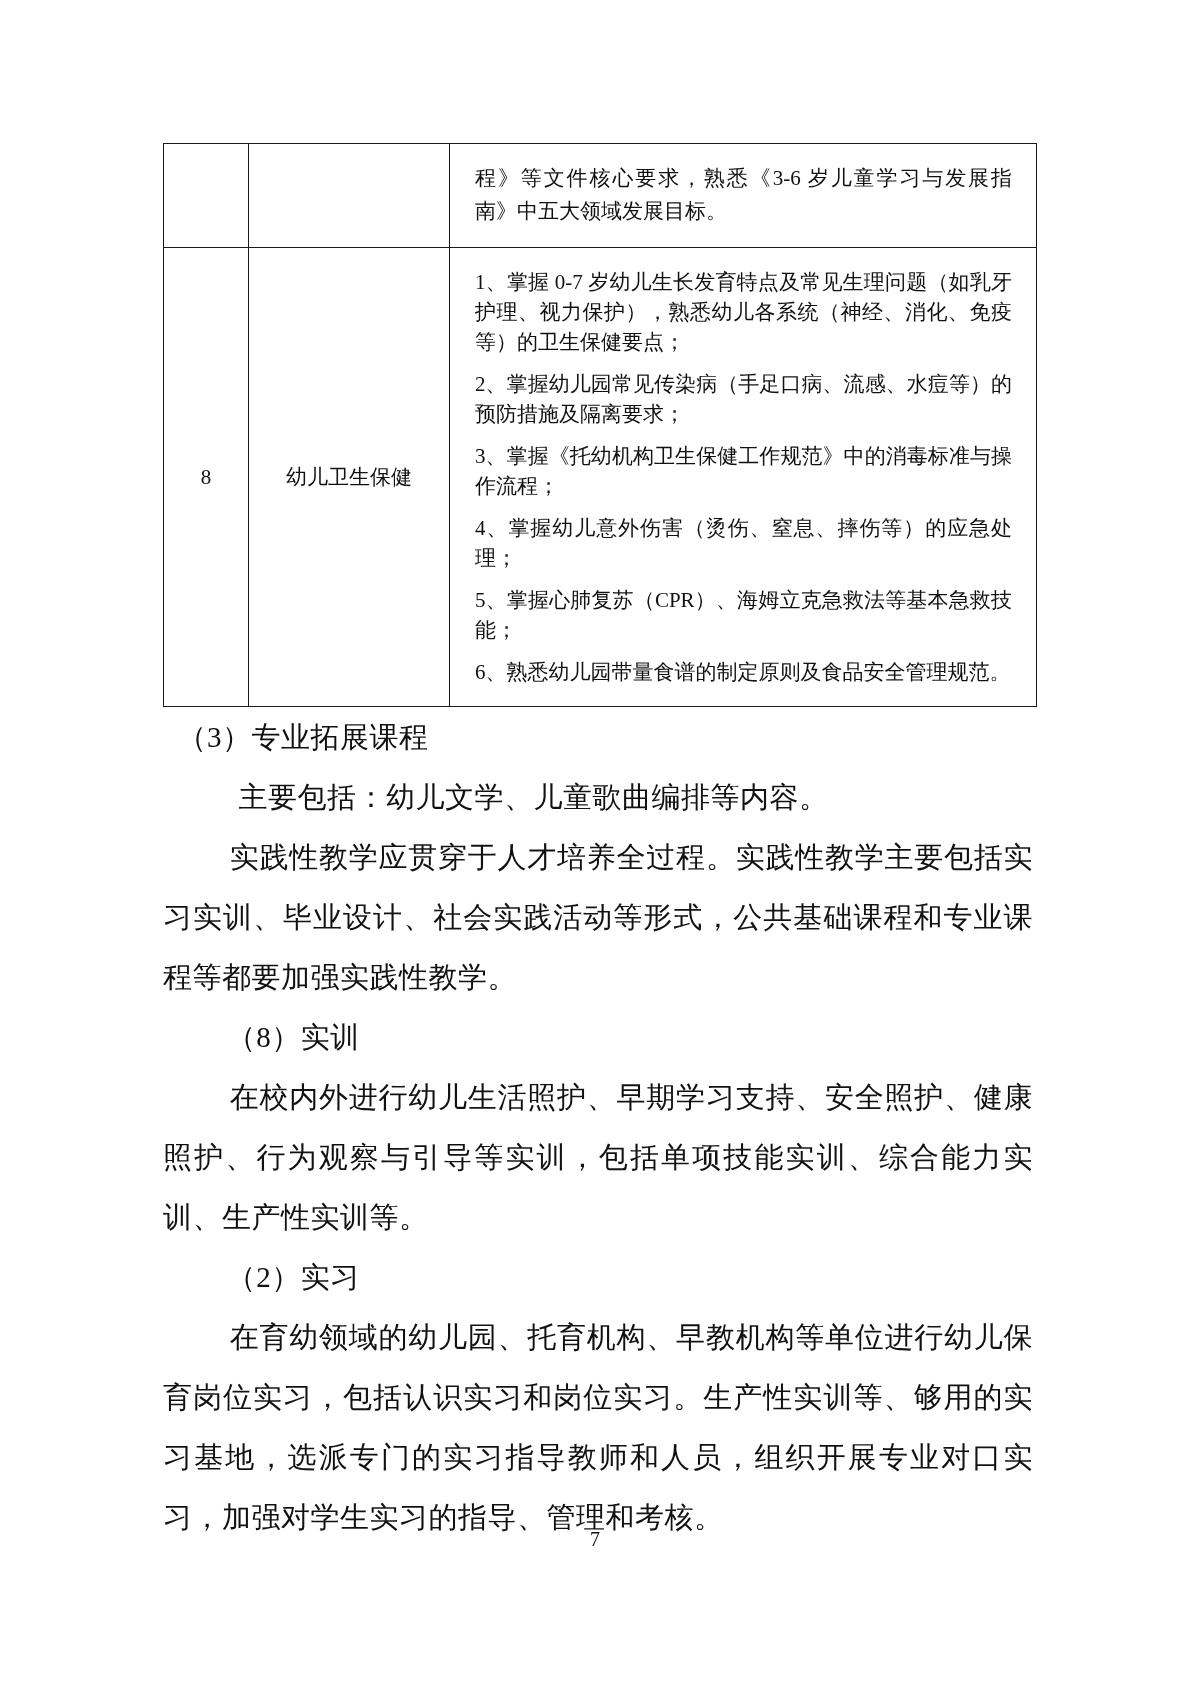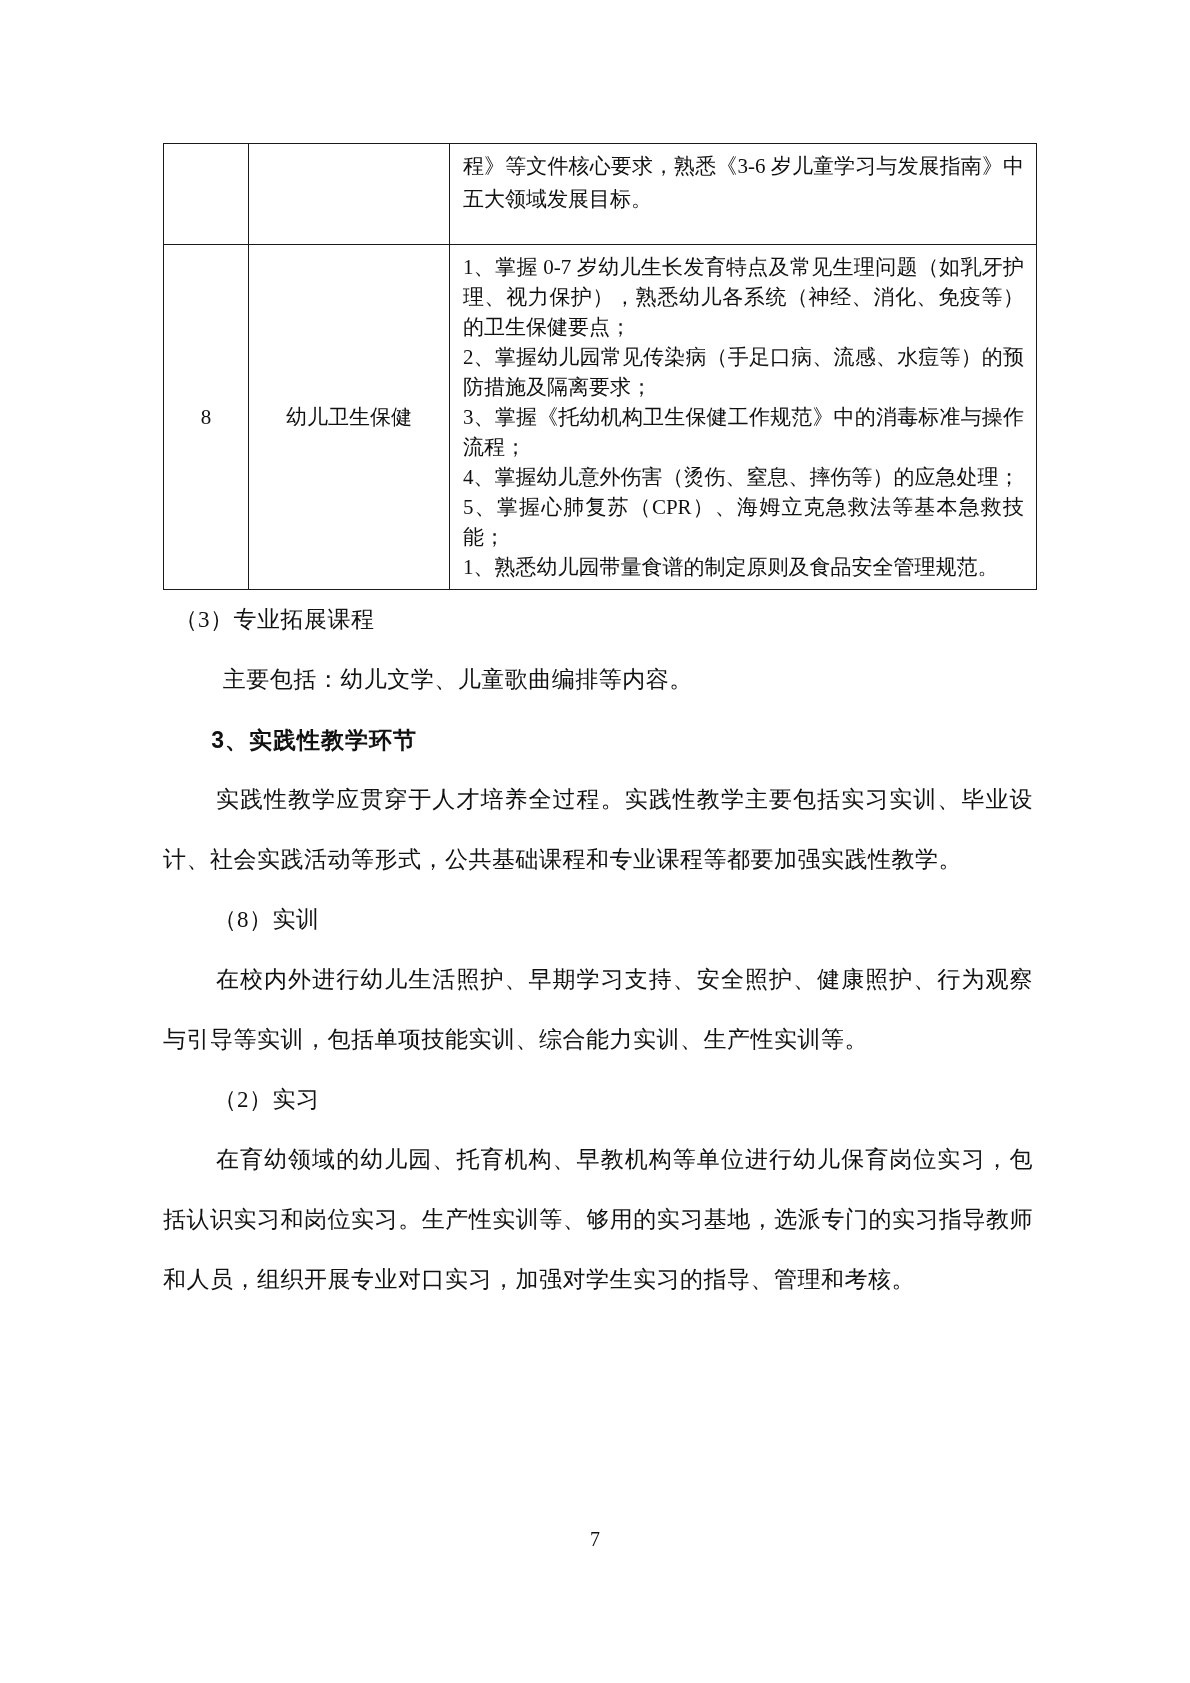--- a/index.html
+++ b/index.html
@@ -30,23 +30,23 @@
   td.cell-num   { width:84px;  text-align:center; }
   td.cell-course{ width:200px; text-align:center;margin-top:22px; }
   td.cell-content {
     width:586px;
     text-align:justify;
     vertical-align:middle;
   }
   .cell-inner { padding:7px 12px 7px 13px; line-height:30px; }
   tr.row-partial td { height:100px; vertical-align:top; }
   tr.row-partial .cell-inner { padding-top:6px; line-height:33px; }
-  .content-item { margin:0; }
+  .content-item { margin:12px; }
 
-  .paragraphs { margin-top:0; font-size:23px; line-height:60px; }
+  .paragraphs { margin-top:0; font-size:29px; line-height:60px; }
   .para { margin:0; text-align:justify; letter-spacing:0.5px; }
   .para.sub1 { text-indent:0.5em; }   
   .para.sub2 { text-indent:2.6em; }   
   .para.subp { text-indent:2.2em; }   
   .para.body { text-indent:2.3em; }
   .para.heading {
     text-indent:2.1em;
     font-weight:bold;
     font-family:"Liberation Sans","DejaVu Sans",sans-serif;
     letter-spacing:1px;
@@ -80,31 +80,30 @@
       <tr>
         <td class="cell-num">8</td>
         <td class="cell-course">幼儿卫生保健</td>
         <td class="cell-content">
           <div class="cell-inner">
             <p class="content-item">1、掌握 0-7 岁幼儿生长发育特点及常见生理问题（如乳牙护理、视力保护），熟悉幼儿各系统（神经、消化、免疫等）的卫生保健要点；</p>
             <p class="content-item">2、掌握幼儿园常见传染病（手足口病、流感、水痘等）的预防措施及隔离要求；</p>
             <p class="content-item">3、掌握《托幼机构卫生保健工作规范》中的消毒标准与操作流程；</p>
             <p class="content-item">4、掌握幼儿意外伤害（烫伤、窒息、摔伤等）的应急处理；</p>
             <p class="content-item">5、掌握心肺复苏（CPR）、海姆立克急救法等基本急救技能；</p>
-            <p class="content-item">1、熟悉幼儿园带量食谱的制定原则及食品安全管理规范。</p>
+            <p class="content-item">6、熟悉幼儿园带量食谱的制定原则及食品安全管理规范。</p>
           </div>
         </td>
       </tr>
     </tbody>
       </table>
 
     <div class="paragraphs">
       <p class="para sub1">（3）专业拓展课程</p>
       <p class="para sub2">主要包括：幼儿文学、儿童歌曲编排等内容。</p>
-      <p class="para heading">3、实践性教学环节</p>
       <p class="para body">实践性教学应贯穿于人才培养全过程。实践性教学主要包括实习实训、毕业设计、社会实践活动等形式，公共基础课程和专业课程等都要加强实践性教学。</p>
       <p class="para subp">（8）实训</p>
       <p class="para body">在校内外进行幼儿生活照护、早期学习支持、安全照护、健康照护、行为观察与引导等实训，包括单项技能实训、综合能力实训、生产性实训等。</p>
       <p class="para subp">（2）实习</p>
       <p class="para body">在育幼领域的幼儿园、托育机构、早教机构等单位进行幼儿保育岗位实习，包括认识实习和岗位实习。生产性实训等、够用的实习基地，选派专门的实习指导教师和人员，组织开展专业对口实习，加强对学生实习的指导、管理和考核。</p>
     </div>
 
   </div>
 
   <div class="page-number">7</div>

